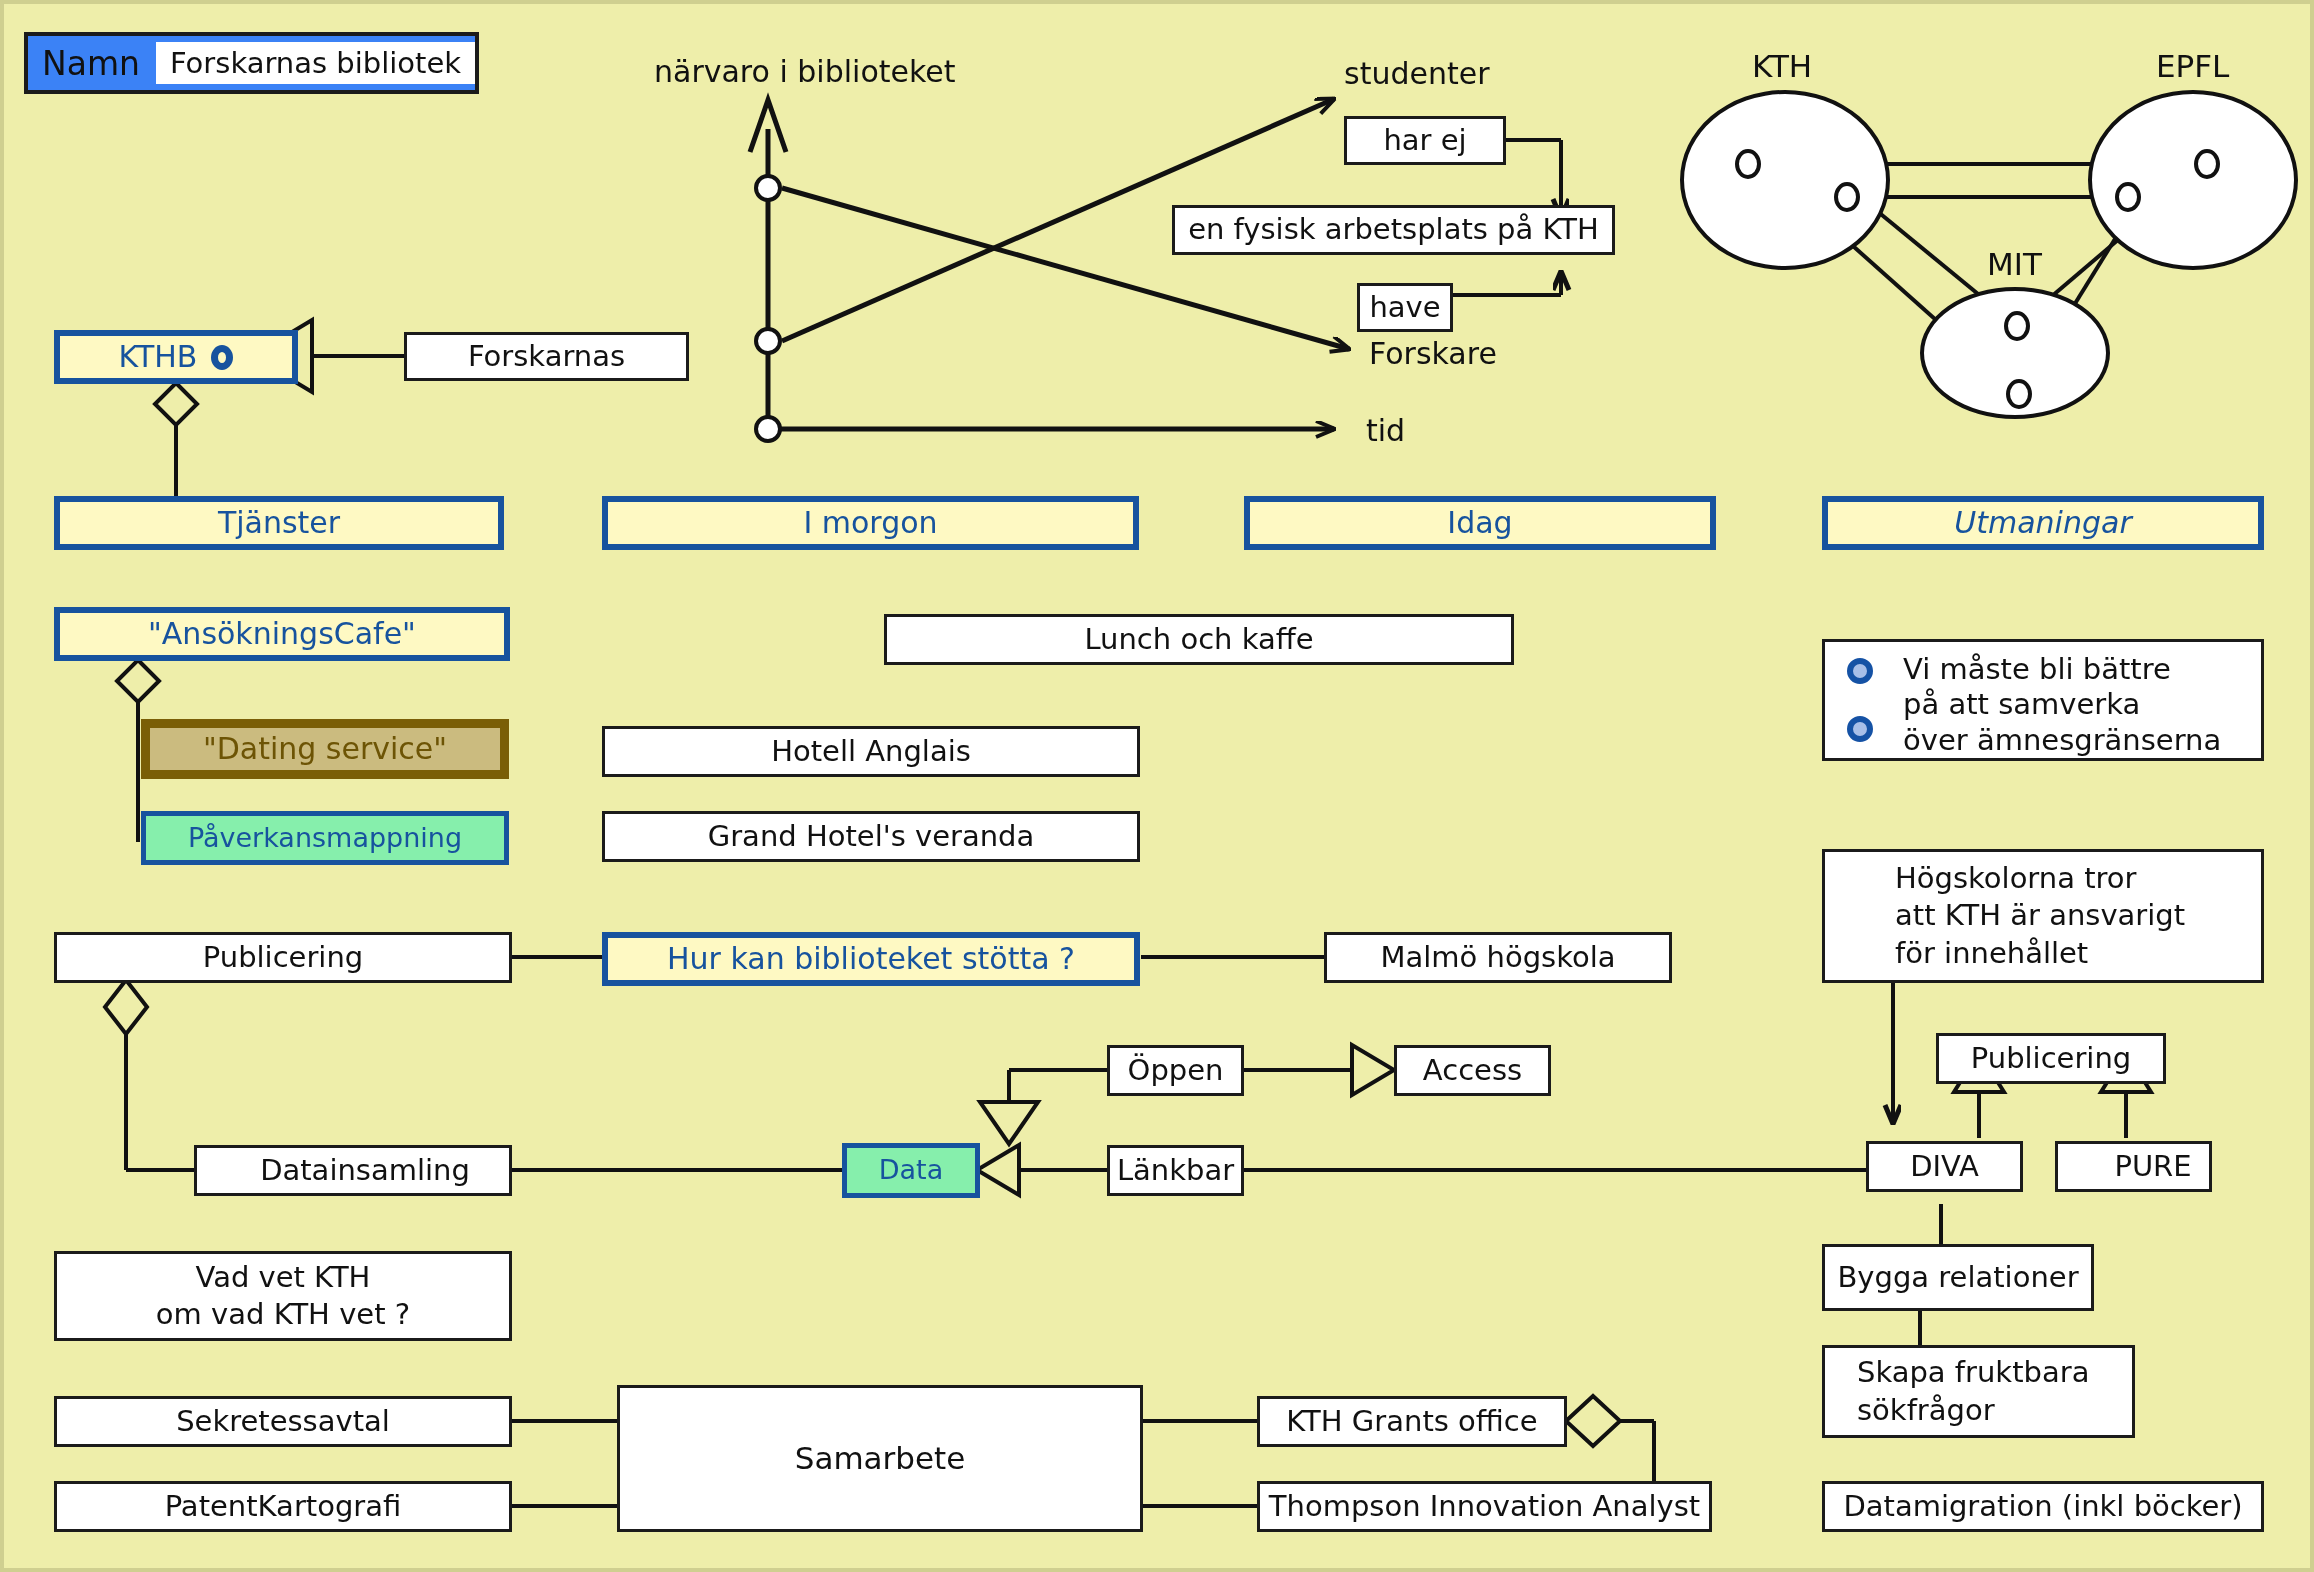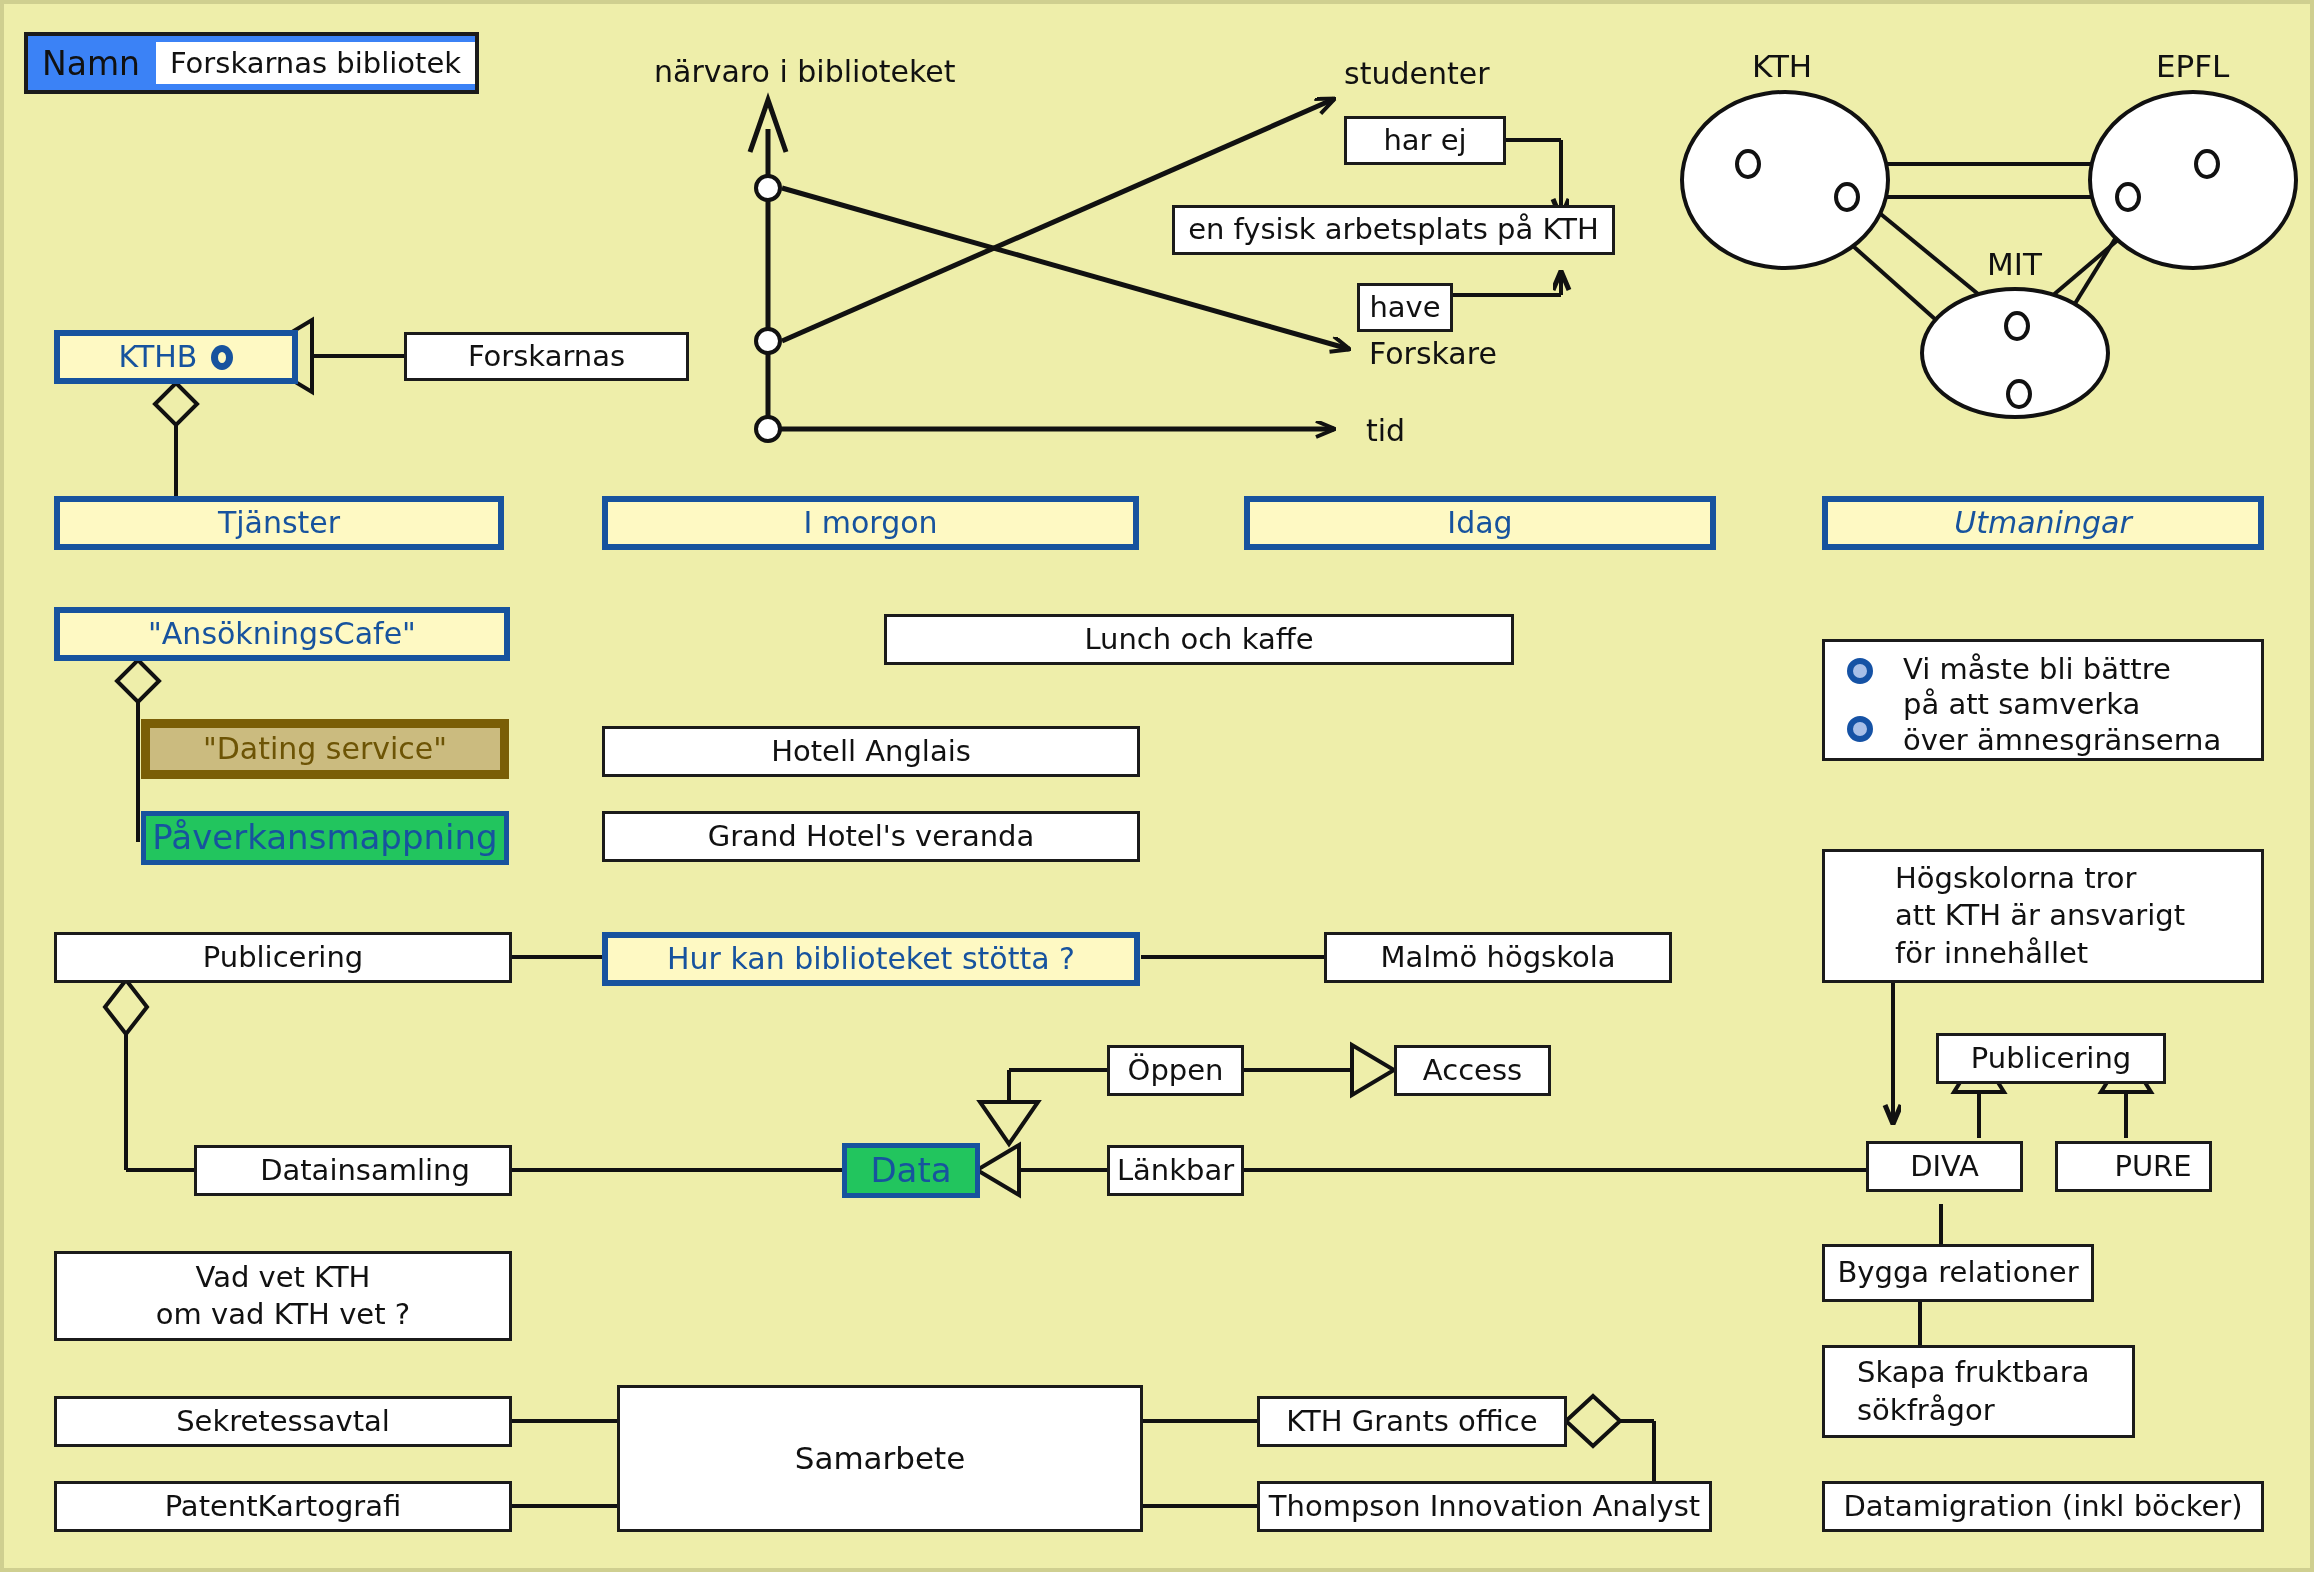--- a/index.html
+++ b/index.html
@@ -30,24 +30,24 @@
     color:#111;
     font-size:29px;
   }
   .blue{
     background:#fef9c3;
     border:6px solid #17539e;
     color:#17539e;
     font-size:30px;
   }
   .blue-small{
-    background:#22c55e;
+    background:#86efac;
     border:5px solid #17539e;
     color:#17539e;
-    font-size:34px;
+    font-size:27px;
   }
   .gold{
     background:#cbbb7f;
     border:9px solid #7a5e06;
     color:#6d5405;
     font-size:30px;
   }
   .plain-label{
     position:absolute;
     color:#111;
@@ -281,20 +281,20 @@
   <div class="node white" style="left:1818px;top:845px;width:442px;height:134px;justify-content:flex-start;text-align:left;padding-left:70px;">
     <span style="white-space:pre-line;">Högskolorna tror
 att KTH är ansvarigt
 för innehållet</span>
   </div>
 
   <div class="node white" style="left:1932px;top:1029px;width:230px;height:51px;">Publicering</div>
   <div class="node white" style="left:1862px;top:1137px;width:157px;height:51px;">DIVA</div>
   <div class="node white" style="left:2051px;top:1137px;width:157px;height:51px;padding-left:39px;">PURE</div>
 
-  <div class="node white" style="left:1818px;top:1240px;width:272px;height:58px;">Bygga relationer</div>
+  <div class="node white" style="left:1818px;top:1240px;width:272px;height:67px;">Bygga relationer</div>
   <div class="node white" style="left:1818px;top:1341px;width:313px;height:93px;justify-content:flex-start;text-align:left;padding-left:32px;">
     <span style="white-space:pre-line;">Skapa fruktbara
 sökfrågor</span>
   </div>
   <div class="node white" style="left:1818px;top:1477px;width:442px;height:51px;">Datamigration (inkl böcker)</div>
 
 </div>
 
 </body></html>

